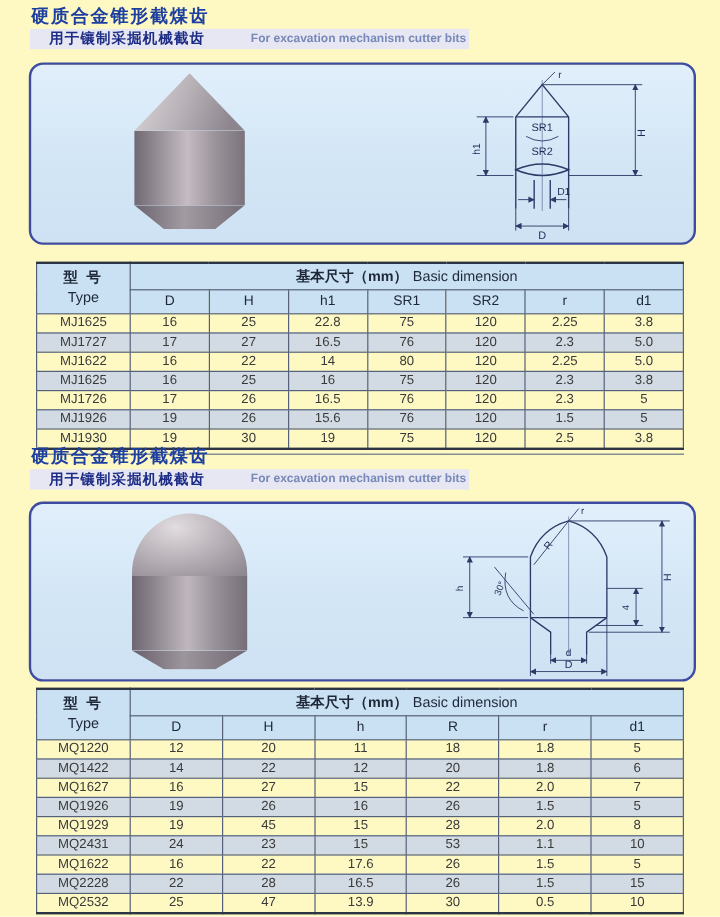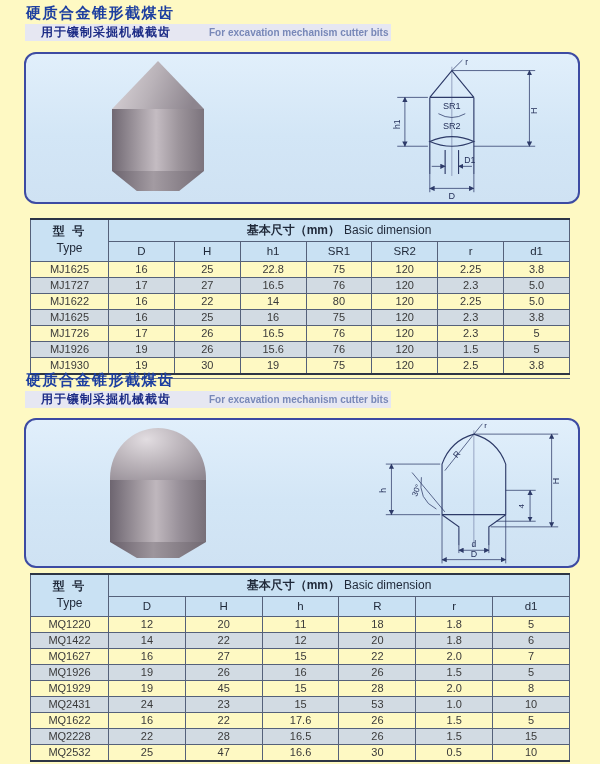--- a/index.html
+++ b/index.html
@@ -324,21 +324,21 @@
             <td>28</td>
             <td>2.0</td>
             <td>8</td>
           </tr>
           <tr class="alt">
             <td>MQ2431</td>
             <td>24</td>
             <td>23</td>
             <td>15</td>
             <td>53</td>
-            <td>1.0</td>
+            <td>1.1</td>
             <td>10</td>
           </tr>
           <tr>
             <td>MQ1622</td>
             <td>16</td>
             <td>22</td>
             <td>17.6</td>
             <td>26</td>
             <td>1.5</td>
             <td>5</td>
@@ -349,21 +349,21 @@
             <td>28</td>
             <td>16.5</td>
             <td>26</td>
             <td>1.5</td>
             <td>15</td>
           </tr>
           <tr>
             <td>MQ2532</td>
             <td>25</td>
             <td>47</td>
-            <td>16.6</td>
+            <td>13.9</td>
             <td>30</td>
             <td>0.5</td>
             <td>10</td>
           </tr>
         </tbody>
     </table>
   </div>
 
 </div>
 

